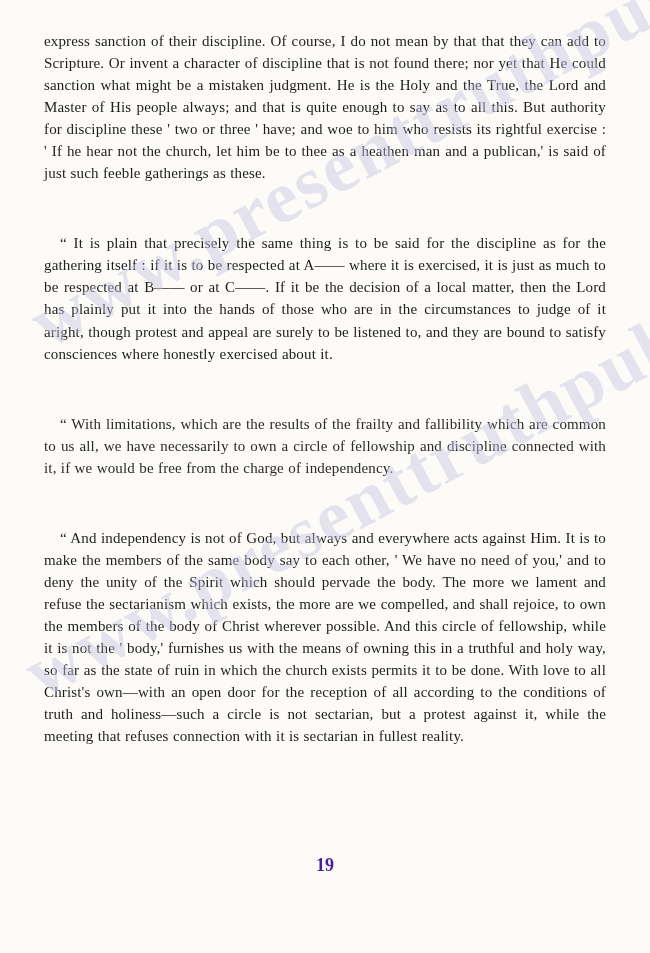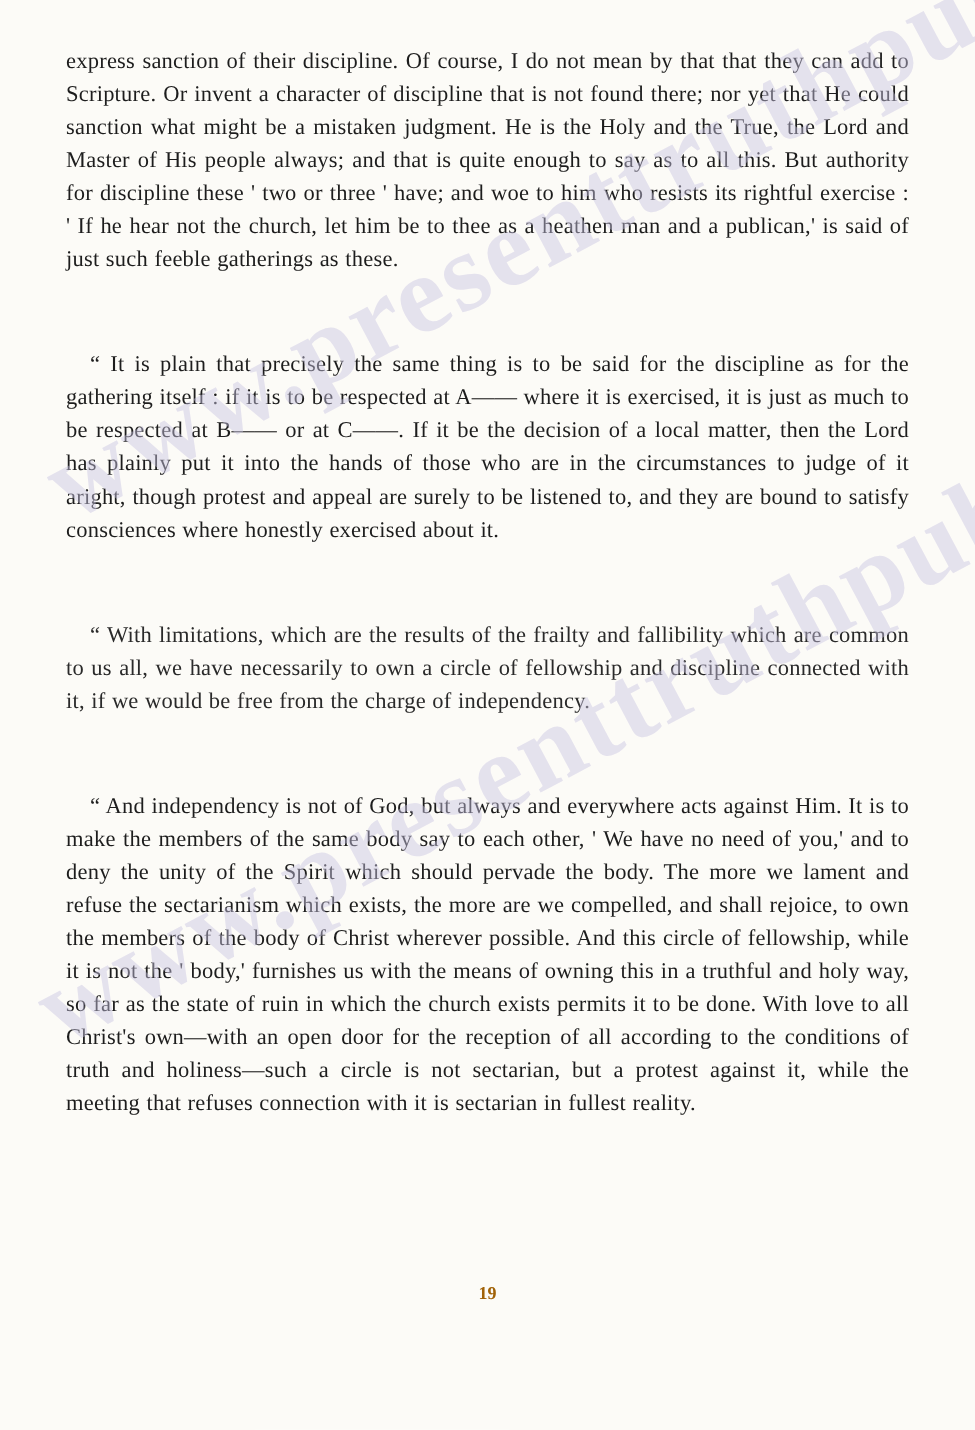--- a/index.html
+++ b/index.html
@@ -71,23 +71,23 @@
   
   p.para.light {
     color: #2a2a2a;
   }
   .page-number {
     position: absolute;
     left: 0;
     top: 855px;
     width: 650px;
     text-align: center;
-    font-size: 12px;
+    font-size: 18px;
     font-weight: bold;
-    color: #a16207;
+    color: #4c1d95;
     font-family: "Liberation Serif", serif;
     z-index: 3;
   }
 </style>
 </head>
 <body>
 
 <div class="page"></div>
 
 <div class="watermark">

